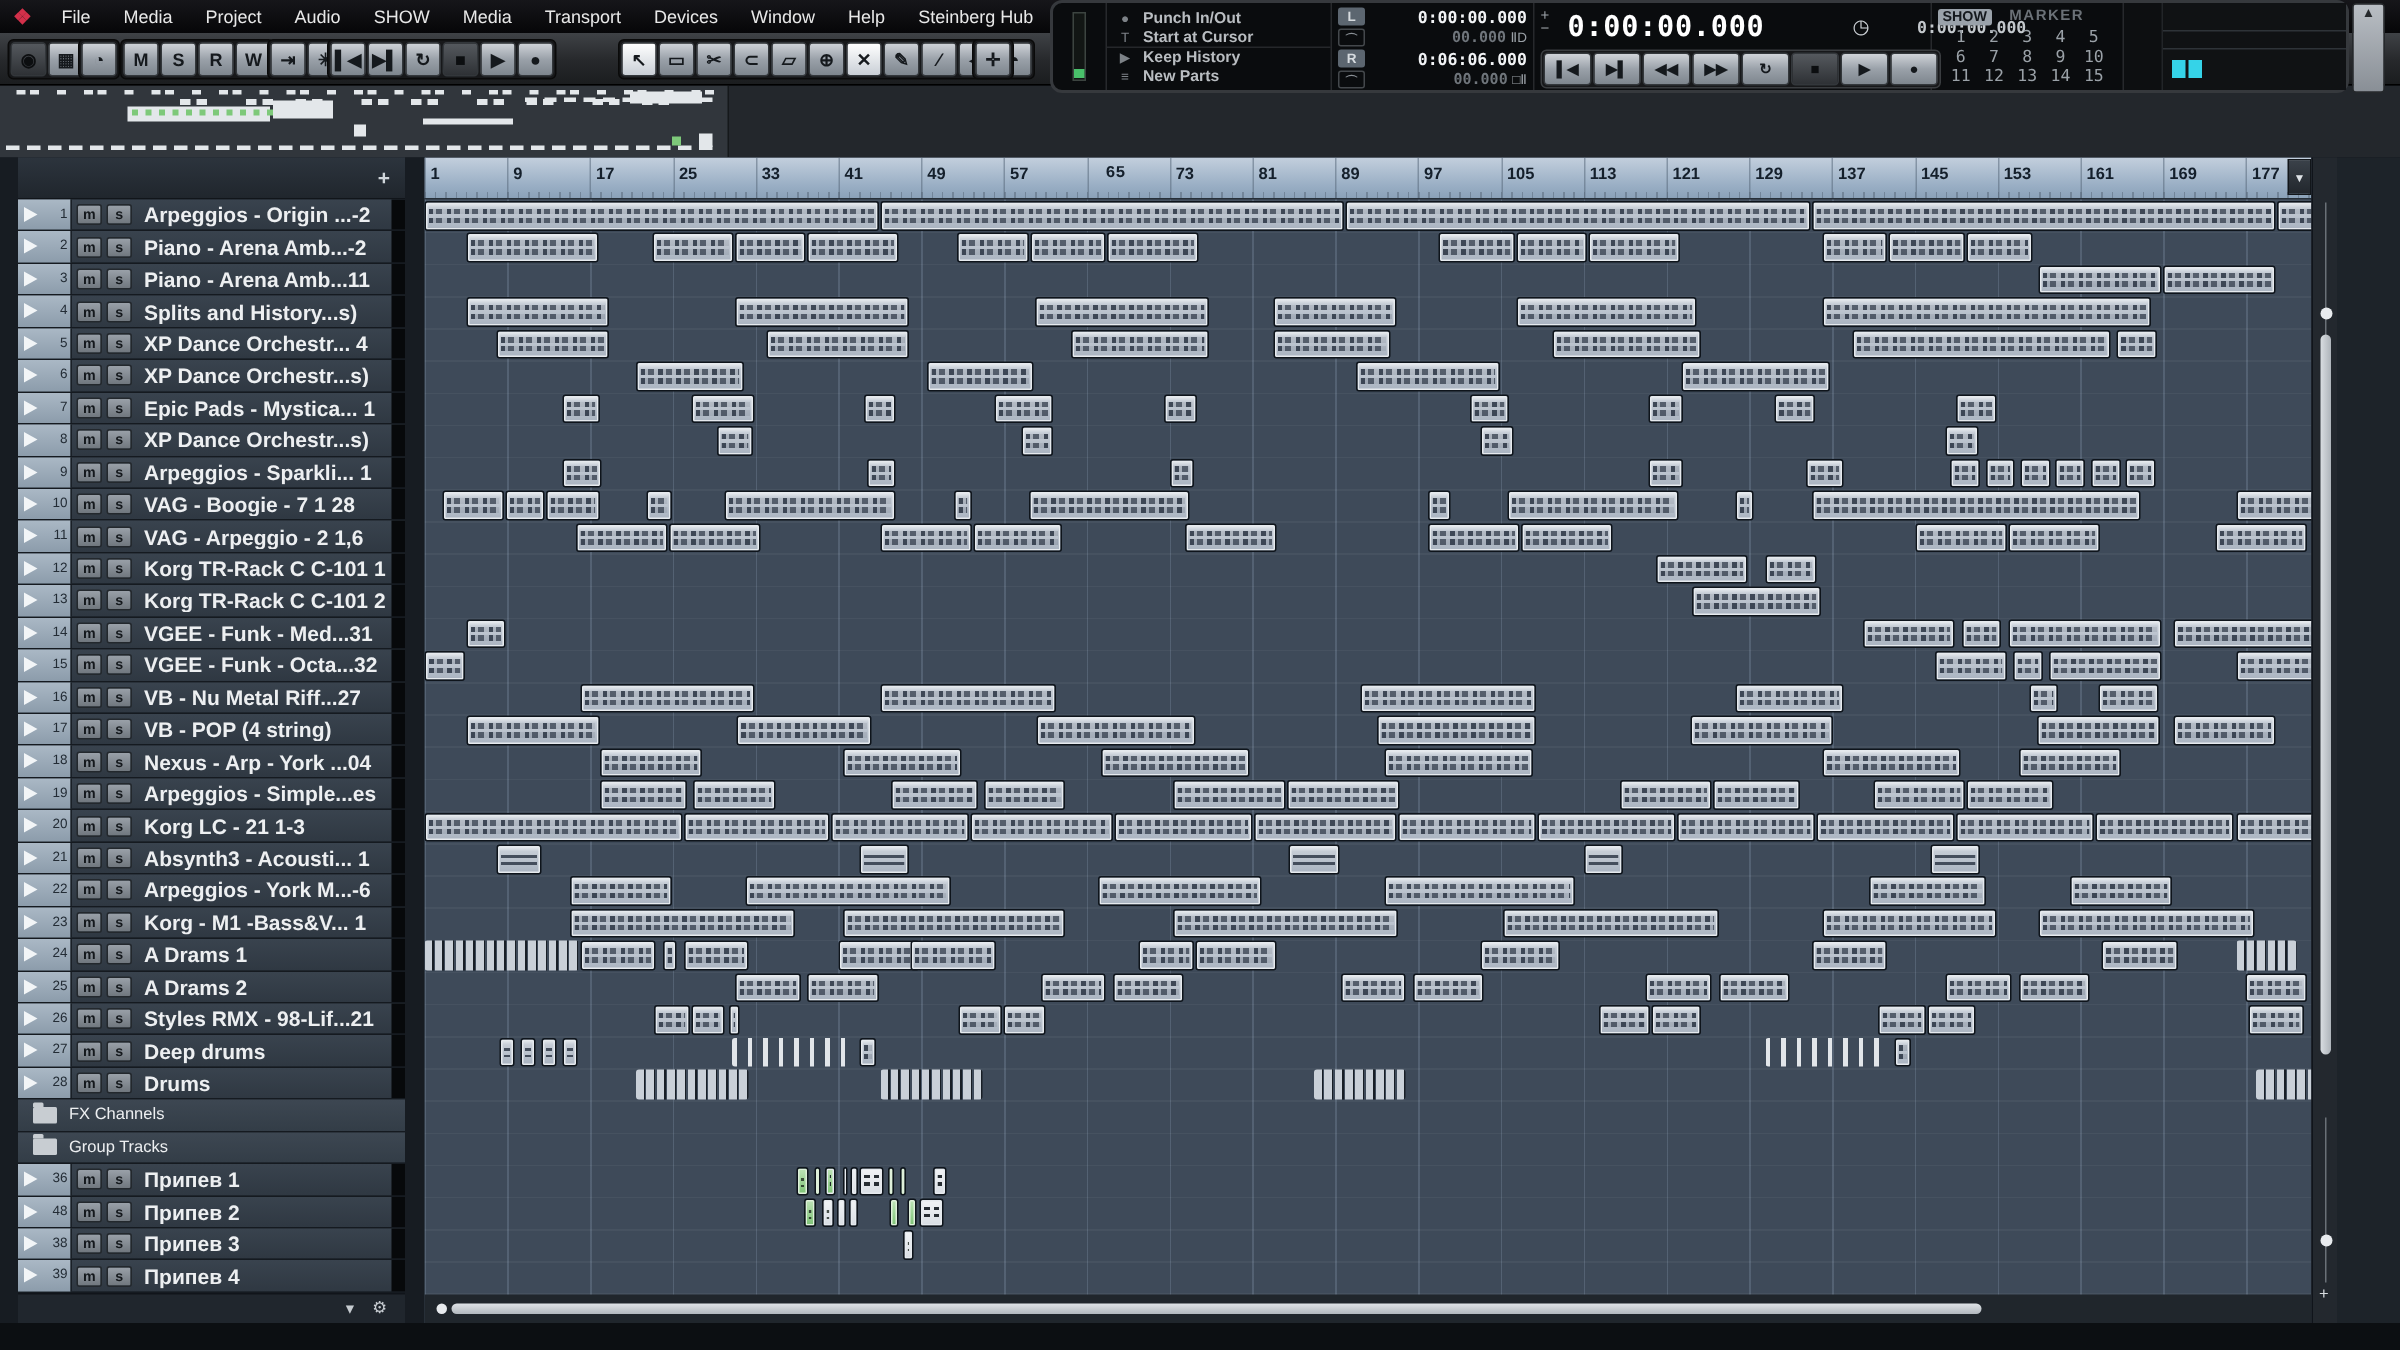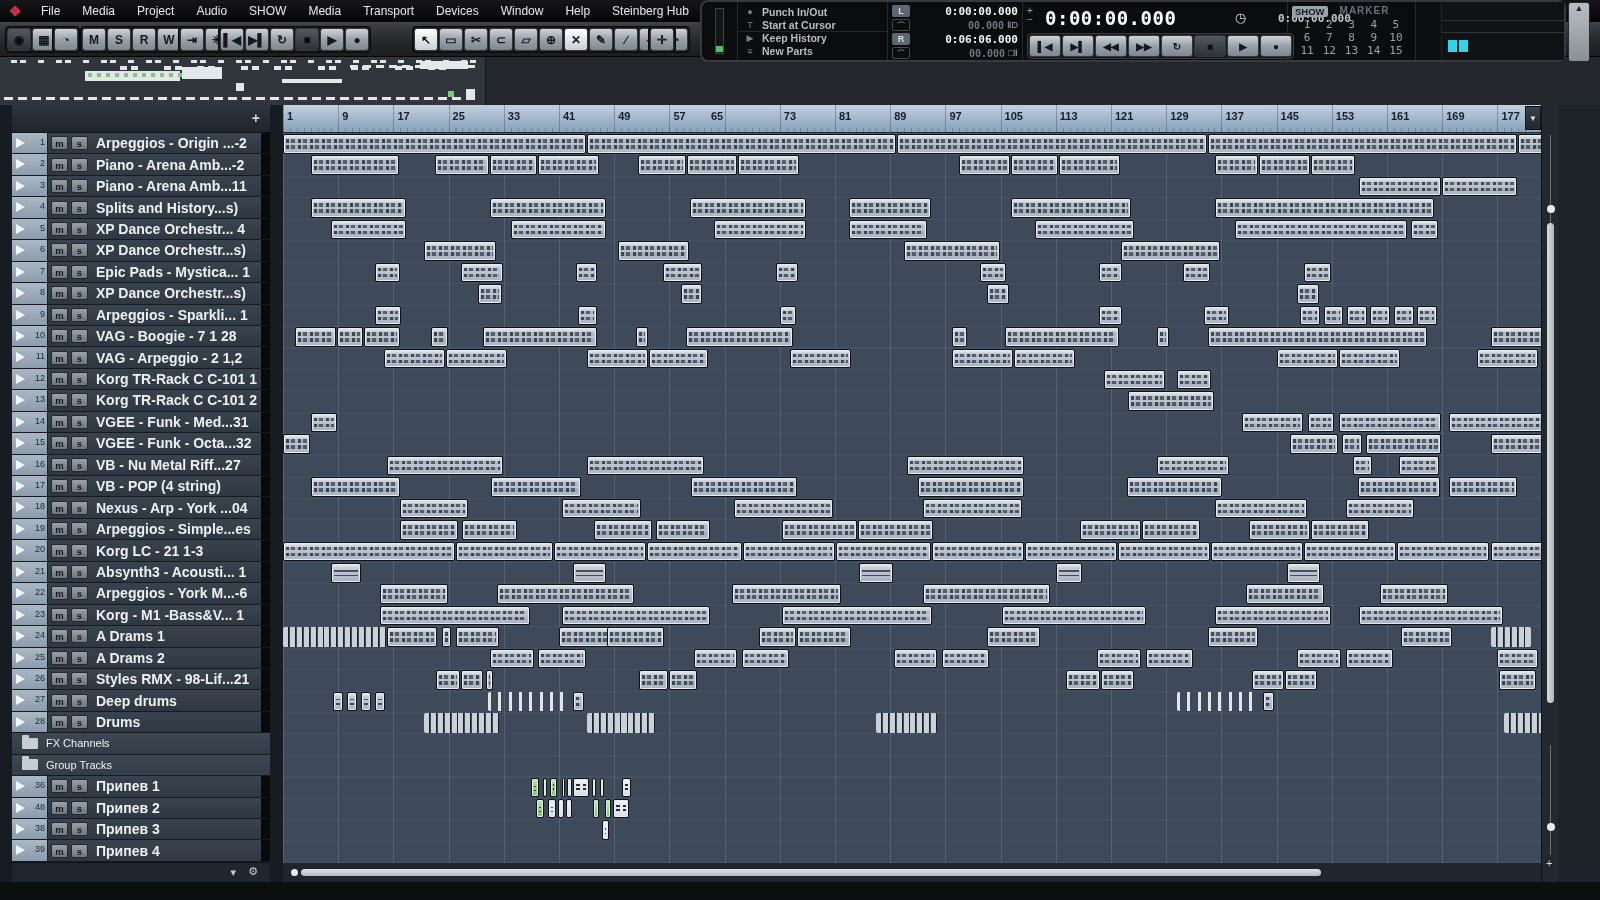--- a/index.html
+++ b/index.html
@@ -537,21 +537,21 @@
           <div class="tname">VAG - Boogie - 7 1 28</div>
           <div class="vu"></div>
         </div>
         <div class="trow">
           <div class="handle">
             <div class="tri"></div>
             <div class="tnum">11</div>
           </div>
           <div class="ms">m</div>
           <div class="ms">s</div>
-          <div class="tname">VAG - Arpeggio - 2 1,2</div>
+          <div class="tname">VAG - Arpeggio - 2 1,6</div>
           <div class="vu"></div>
         </div>
         <div class="trow">
           <div class="handle">
             <div class="tri"></div>
             <div class="tnum">12</div>
           </div>
           <div class="ms">m</div>
           <div class="ms">s</div>
           <div class="tname">Korg TR-Rack C C-101 1</div>
@@ -786,21 +786,21 @@
         <div class="rnum" style="left: 169.6px;">25</div>
         <div class="rtick" style="left: 220.8px;"></div>
         <div class="rnum" style="left: 224.8px;">33</div>
         <div class="rtick" style="left: 276px;"></div>
         <div class="rnum" style="left: 280px;">41</div>
         <div class="rtick" style="left: 331.2px;"></div>
         <div class="rnum" style="left: 335.2px;">49</div>
         <div class="rtick" style="left: 386.4px;"></div>
         <div class="rnum" style="left: 390.4px;">57</div>
         <div class="rtick" style="left: 441.6px;"></div>
-        <div class="rnum" style="left: 428px;">65</div>
+        <div class="rnum" style="left: 454px; font-family: Liberation Mono, monospace;">65</div>
         <div class="rtick" style="left: 496.8px;"></div>
         <div class="rnum" style="left: 500.8px;">73</div>
         <div class="rtick" style="left: 552px;"></div>
         <div class="rnum" style="left: 556px;">81</div>
         <div class="rtick" style="left: 607.2px;"></div>
         <div class="rnum" style="left: 611.2px;">89</div>
         <div class="rtick" style="left: 662.4px;"></div>
         <div class="rnum" style="left: 666.4px;">97</div>
         <div class="rtick" style="left: 717.6px;"></div>
         <div class="rnum" style="left: 721.6px;">105</div>

